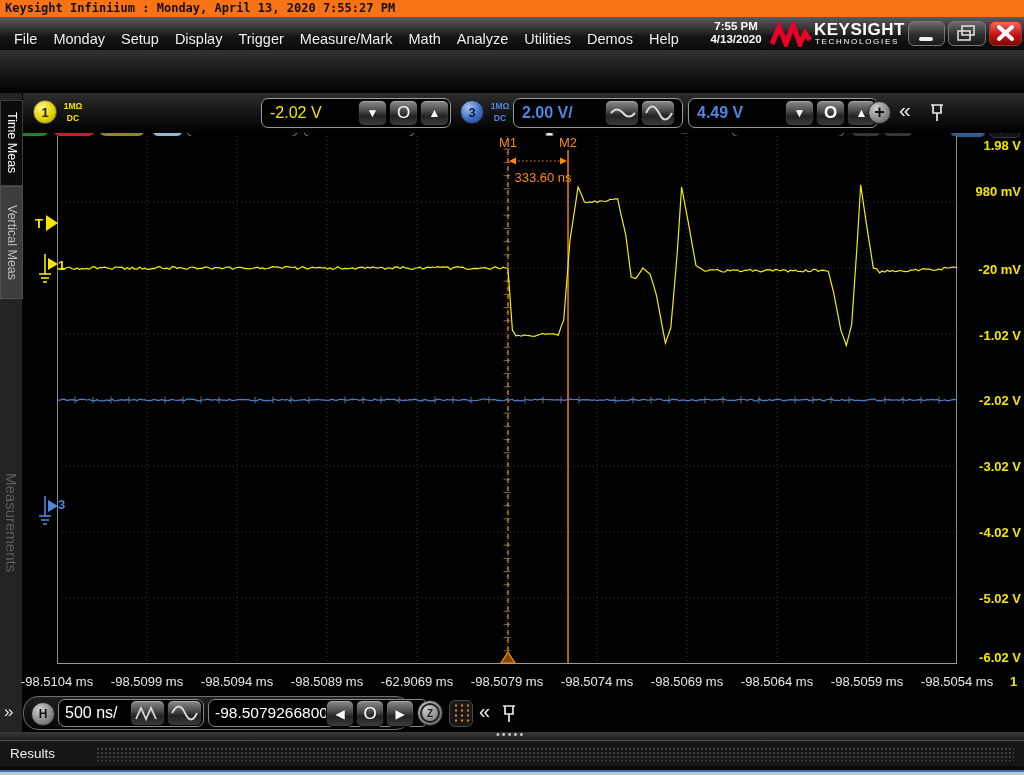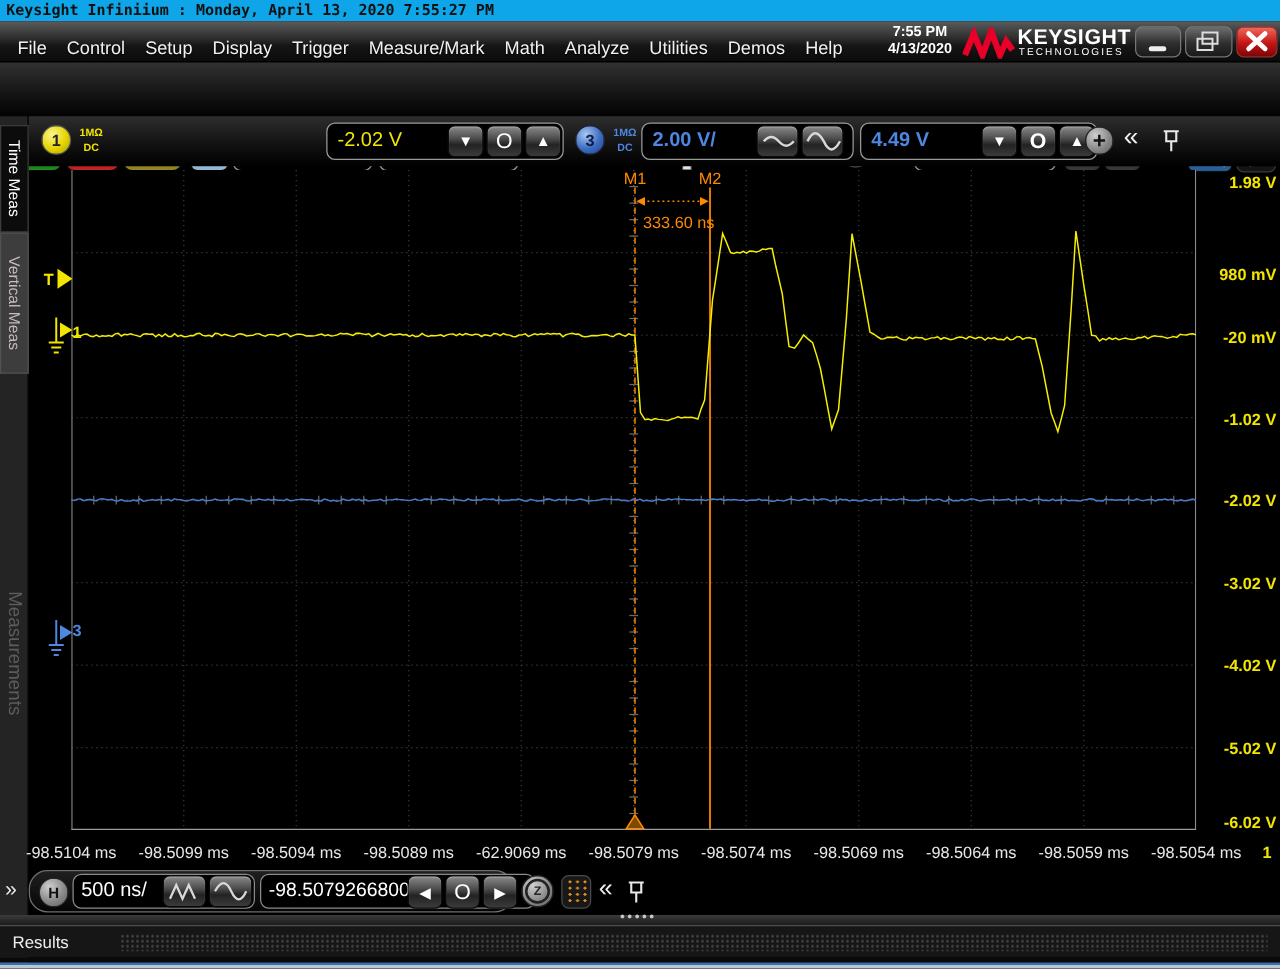--- a/index.html
+++ b/index.html
@@ -1,20 +1,20 @@
 <!DOCTYPE html>
 <html><head>
 <meta charset="utf-8">
 <style>
   html,body{margin:0;padding:0;}
   body{width:1024px;height:775px;background:#000;font-family:"Liberation Sans",sans-serif;
        position:relative;overflow:hidden;-webkit-font-smoothing:antialiased;}
   .abs{position:absolute;}
   
-  .titlebar{left:0;top:0;width:1024px;height:17px;background:#0ea5e9;color:#111;
+  .titlebar{left:0;top:0;width:1024px;height:17px;background:#f97316;color:#111;
     font-family:"DejaVu Sans Mono",monospace;font-size:12px;font-weight:bold;line-height:17px;
     padding-left:5px;box-sizing:border-box;white-space:nowrap;}
   
   .menubar{left:0;top:17px;width:1024px;height:33px;
     background:linear-gradient(180deg,#5b5b5b 0%,#303030 40%,#151515 62%,#0b0b0b 100%);
     border-bottom:1px solid #000;box-sizing:border-box;}
   .menuitems{position:absolute;left:6px;top:0;height:44px;display:flex;align-items:center;}
   .menuitem{color:#f2f2f2;font-size:14.5px;padding:0 8px;cursor:default;text-shadow:0 1px 1px #000;}
   .clock{position:absolute;left:703px;top:3px;width:66px;text-align:center;color:#fff;
     font-size:11.5px;line-height:13px;font-weight:bold;}
@@ -79,21 +79,21 @@
   svg{display:block;}
 </style>
 </head>
 <body>
 
 <div class="abs titlebar">Keysight Infiniium : Monday, April 13, 2020 7:55:27 PM</div>
 
 <div class="abs menubar">
   <div class="menuitems">
     <span class="menuitem">File</span>
-    <span class="menuitem">Control</span>
+    <span class="menuitem">Monday</span>
     <span class="menuitem">Setup</span>
     <span class="menuitem">Display</span>
     <span class="menuitem">Trigger</span>
     <span class="menuitem">Measure/Mark</span>
     <span class="menuitem">Math</span>
     <span class="menuitem">Analyze</span>
     <span class="menuitem">Utilities</span>
     <span class="menuitem">Demos</span>
     <span class="menuitem">Help</span>
   </div>
@@ -362,21 +362,21 @@
     <line x1="7" y1="4" x2="7" y2="24" stroke="#4f86e0" stroke-width="1.6"></line>
     <line x1="1" y1="24" x2="13" y2="24" stroke="#4f86e0" stroke-width="1.6"></line>
     <line x1="3" y1="28" x2="11" y2="28" stroke="#4f86e0" stroke-width="1.6"></line>
     <line x1="5" y1="32" x2="9" y2="32" stroke="#4f86e0" stroke-width="1.6"></line>
     <polygon points="10,8 20,14 10,20" fill="#4f86e0"></polygon>
     <text x="20" y="17" font-size="13" font-weight="bold" fill="#4f86e0" font-family="Liberation Sans, sans-serif">3</text>
   </svg>
 </div>
 
 <div class="vlabel" style="top:138px;">1.98 V</div>
-<div class="vlabel" style="top:212px;text-align:right;">980 mV</div>
+<div class="vlabel" style="top:184px;text-align:right;">980 mV</div>
 <div class="vlabel" style="top:262px;">-20 mV</div>
 <div class="vlabel" style="top:328px;">-1.02 V</div>
 <div class="vlabel" style="top:393px;">-2.02 V</div>
 <div class="vlabel" style="top:459px;">-3.02 V</div>
 <div class="vlabel" style="top:525px;">-4.02 V</div>
 <div class="vlabel" style="top:591px;">-5.02 V</div>
 <div class="vlabel" style="top:650px;">-6.02 V</div>
 
 <span class="tlabel" style="left:57px;">-98.5104 ms</span>
 <span class="tlabel" style="left:147px;">-98.5099 ms</span>

